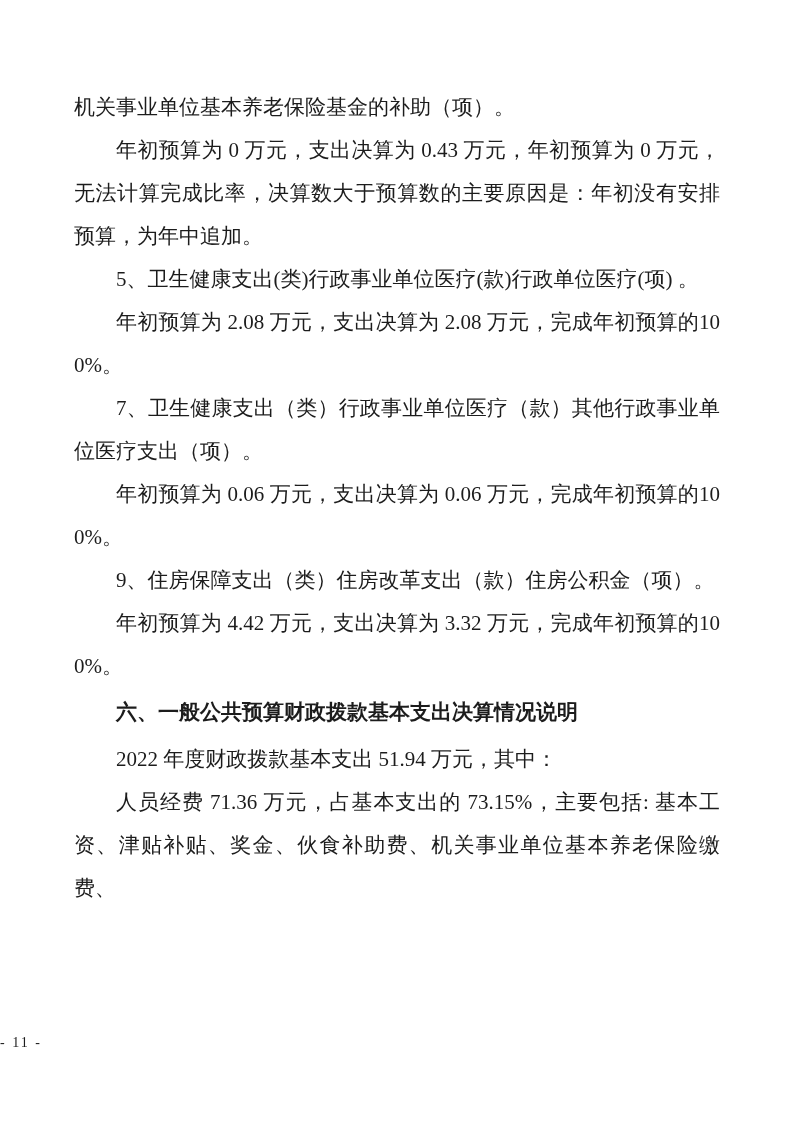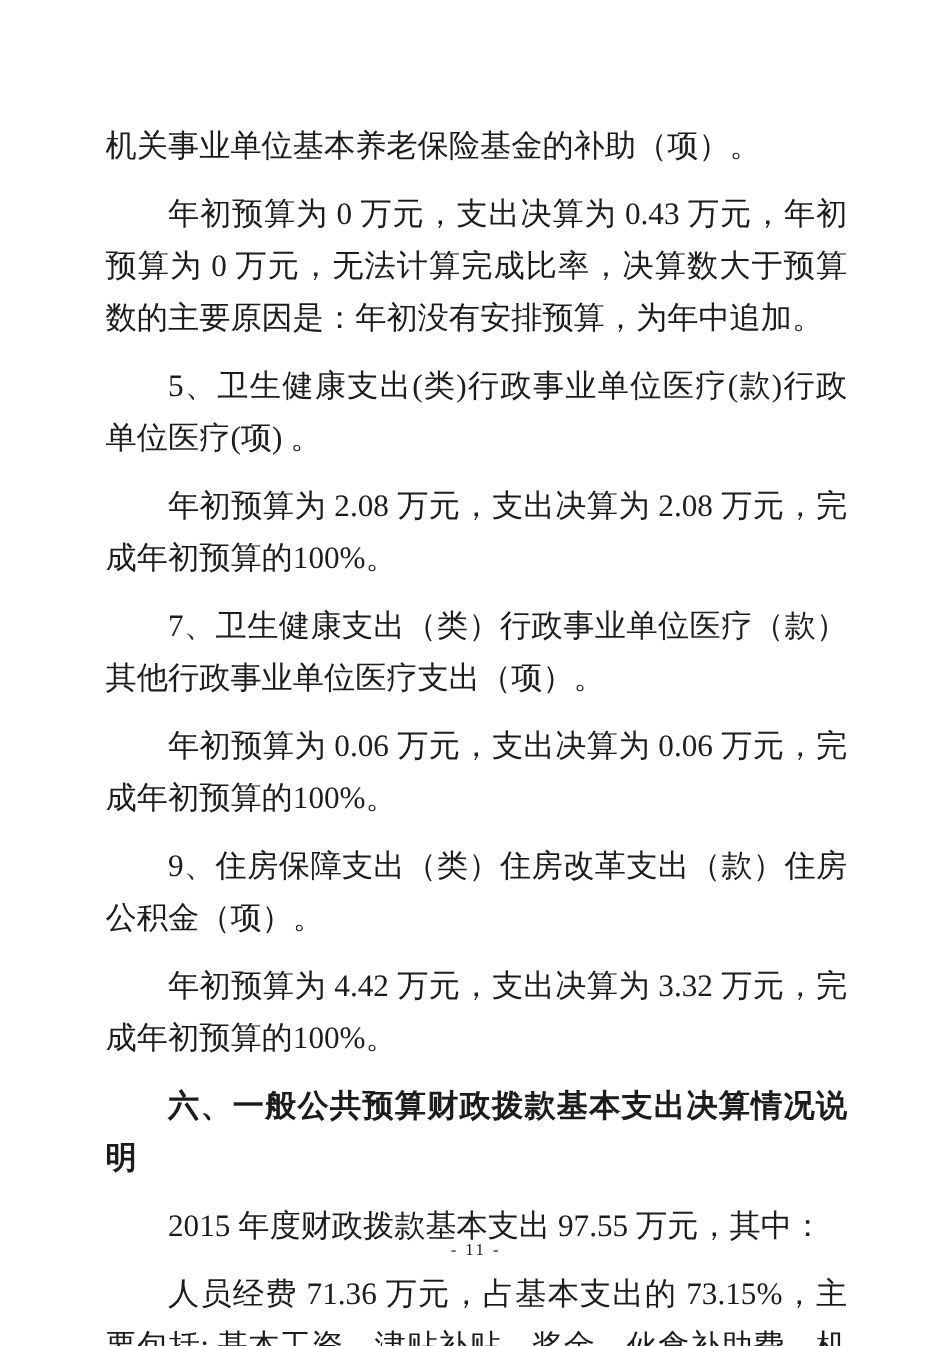--- a/index.html
+++ b/index.html
@@ -16,58 +16,58 @@
     font-family: "Liberation Serif", "DejaVu Serif", serif;
     color: #1c1c1c;
   }
   .content {
     position: absolute;
     top: 86px;
     left: 74px;
     width: 646px;
   }
   .para {
-    margin: 14px;
-    font-size: 26px;
+    margin: 0;
+    font-size: 21px;
     line-height: 43px;
     text-align: justify;
     text-justify: inter-ideograph;
     word-break: break-all;
     font-family: Liberation Serif, serif;
   }
   .para.indent {
     text-indent: 2em;
   }
   .para.heading {
     font-weight: bold;
     margin-top: 3px;
     margin-bottom: 4px;
   }
   .footer {
     position: absolute;
     top: 1035px;
     left: 0;
     width: 100%;
-    text-align: center;
+    text-align: left;
     font-size: 14px;
     letter-spacing: 2px;
     color: #1c1c1c;
   }
 </style>
 </head>
 <body>
 
 <div class="page">
   <div class="content">
     <p class="para">机关事业单位基本养老保险基金的补助（项）。</p>
     <p class="para indent">年初预算为 0 万元，支出决算为 0.43 万元，年初预算为 0 万元，无法计算完成比率，决算数大于预算数的主要原因是：年初没有安排预算，为年中追加。</p>
     <p class="para indent">5、卫生健康支出(类)行政事业单位医疗(款)行政单位医疗(项) 。</p>
     <p class="para indent">年初预算为 2.08 万元，支出决算为 2.08 万元，完成年初预算的100%。</p>
     <p class="para indent">7、卫生健康支出（类）行政事业单位医疗（款）其他行政事业单位医疗支出（项）。</p>
     <p class="para indent">年初预算为 0.06 万元，支出决算为 0.06 万元，完成年初预算的100%。</p>
     <p class="para indent">9、住房保障支出（类）住房改革支出（款）住房公积金（项）。</p>
     <p class="para indent">年初预算为 4.42 万元，支出决算为 3.32 万元，完成年初预算的100%。</p>
     <p class="para indent heading">六、一般公共预算财政拨款基本支出决算情况说明</p>
-    <p class="para indent">2015 年度财政拨款基本支出 97.55 万元，其中：</p>
+    <p class="para indent">2022 年度财政拨款基本支出 51.94 万元，其中：</p>
     <p class="para indent">人员经费 71.36 万元，占基本支出的 73.15%，主要包括: 基本工资、津贴补贴、奖金、伙食补助费、机关事业单位基本养老保险缴费、</p>
   </div>
   <div class="footer">- 11 -</div>
 </div>
 
 </body></html>

